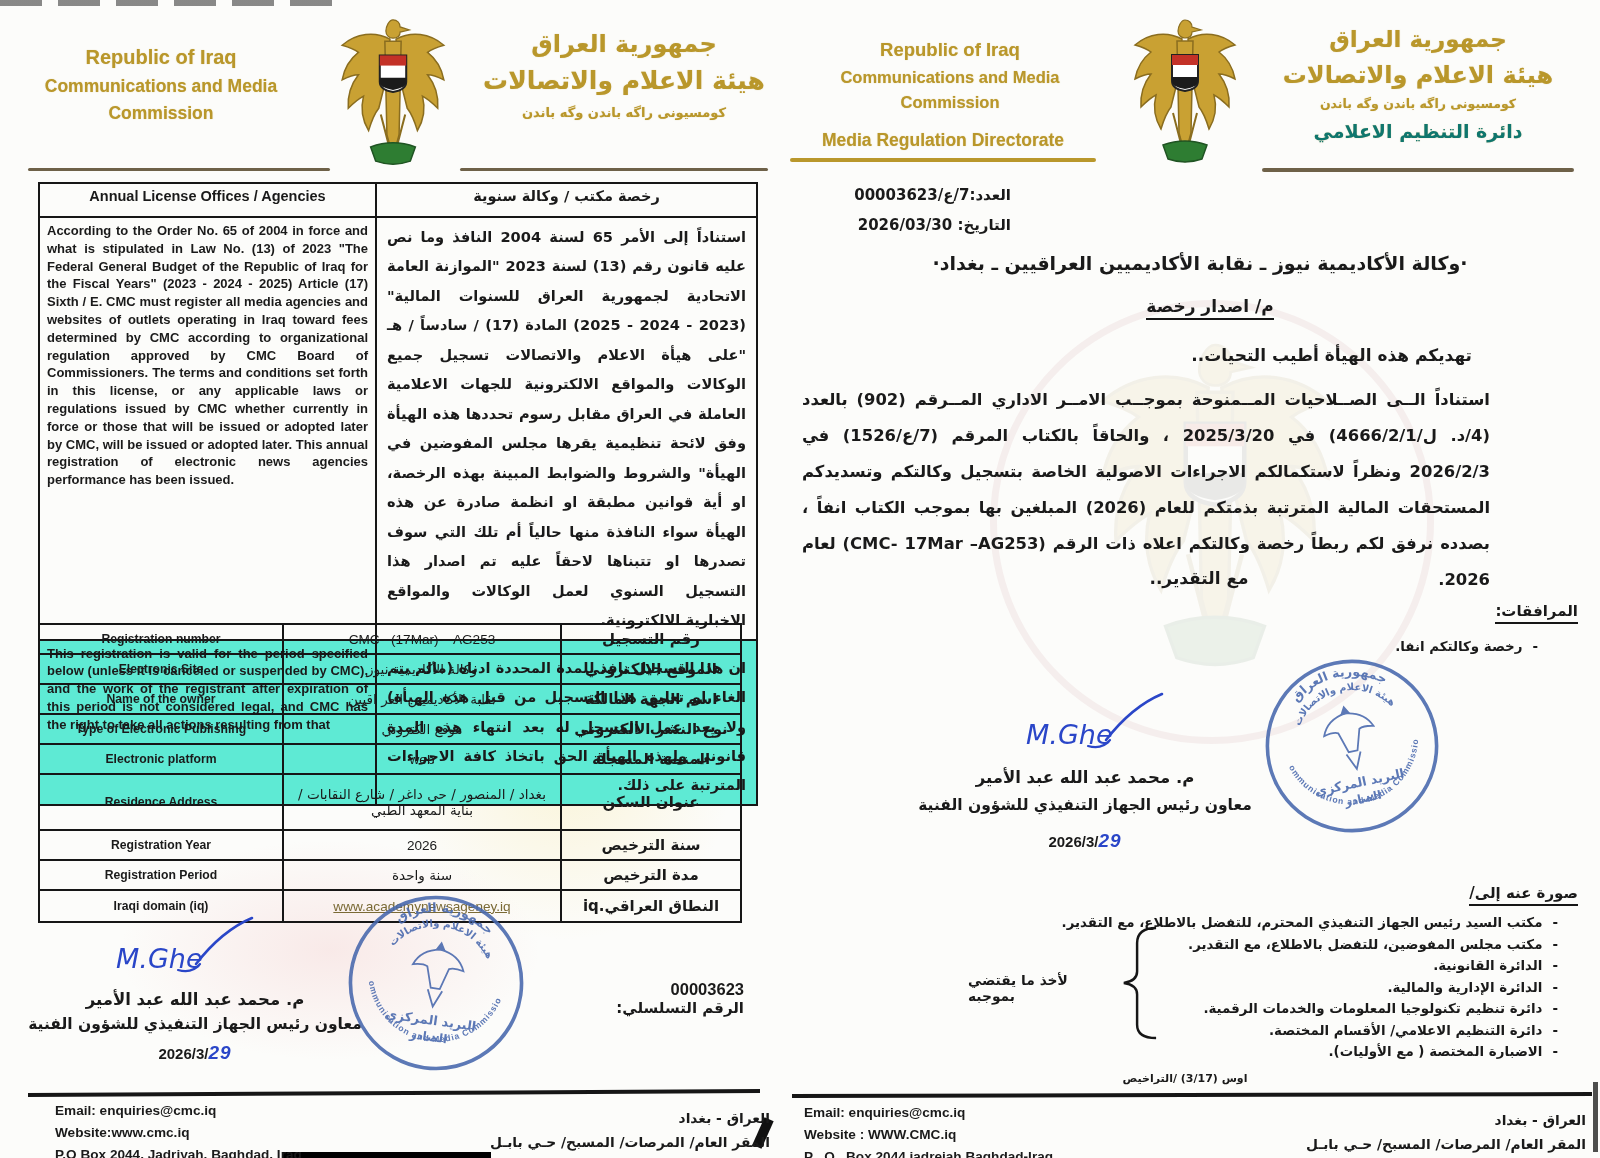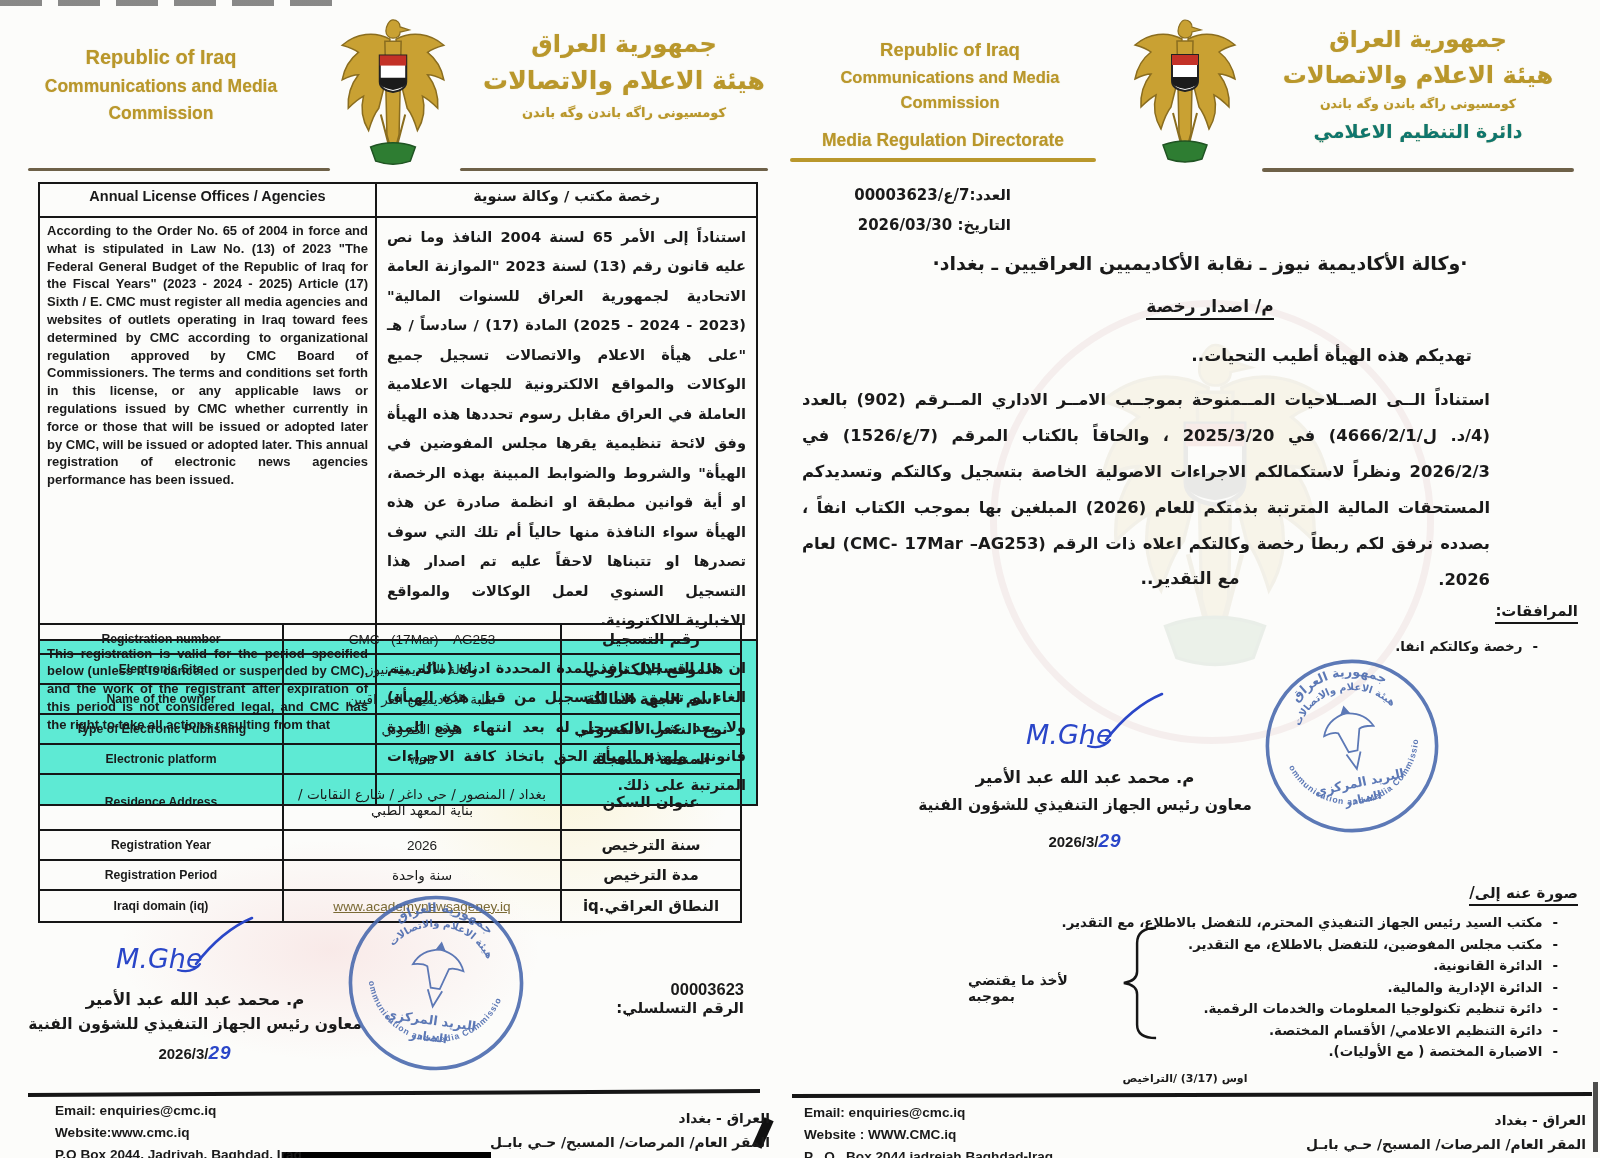--- a/index.html
+++ b/index.html
@@ -257,21 +257,21 @@
 
     
     <div class="ab b ar rtl" style="left:16px;top:186px;width:215px;font-size:15px;text-align:right;">العدد:7/ع/00003623</div>
     <div class="ab b ar rtl" style="left:16px;top:216px;width:215px;font-size:15px;text-align:right;">التاريخ: 2026/03/30</div>
 
     
     <div class="ab b ar rtl center" style="left:130px;top:252px;width:580px;font-size:19px;">·وكالة الأكاديمية نيوز ـ نقابة الأكاديميين العراقيين ـ بغداد·</div>
     <div class="ab center" style="left:320px;top:296px;width:220px;"><span class="b ar rtl uline" style="font-size:17px;">م/ اصدار رخصة</span></div>
     <div class="ab b ar rtl" style="left:280px;top:345px;width:412px;font-size:17px;text-align:right;">تهديكم هذه الهيأة أطيب التحيات..</div>
     <div class="ab bodytxt ar" style="left:22px;top:382px;width:688px;">استناداً الــى الصــلاحيات المــمنوحة بموجــب الامــر الاداري المــرقم (902) بالعدد (4/د. ل/4666/2/1) في 2025/3/20 ، والحاقاً بالكتاب المرقم (7/ع/1526) في 2026/2/3 ونظراً لاستكمالكم الاجراءات الاصولية الخاصة بتسجيل وكالتكم وتسديدكم المستحقات المالية المترتبة بذمتكم للعام (2026) المبلغين بها بموجب الكتاب انفاً ، بصدده نرفق لكم ربطاً رخصة وكالتكم اعلاه ذات الرقم (CMC- 17Mar –AG253) لعام 2026.</div>
-    <div class="ab b ar rtl center" style="left:300px;top:568px;width:220px;font-size:17px;">مع التقدير..</div>
+    <div class="ab b ar rtl center" style="left:309px;top:568px;width:220px;font-size:17px;">مع التقدير..</div>
 
     <div class="ab" style="right:22px;top:602px;"><span class="b ar rtl uline" style="font-size:15px;">المرافقات:</span></div>
     <div class="ab cc-item ar" style="right:62px;top:636px;width:400px;"><span class="dash">-</span><span>رخصة وكالتكم انفا.</span></div>
 
     
     <svg class="ab" viewBox="0 0 160 80" style="left:225px;top:688px;width:170px;height:80px;">
       <path d="M96,52 C110,34 128,16 152,6" fill="none" stroke="#2a46c8" stroke-width="2.6" stroke-linecap="round"></path>
       <path d="M78,58 q14,4 22,-6" fill="none" stroke="#2a46c8" stroke-width="2.2" stroke-linecap="round"></path>
       <text x="16" y="56" fill="#2a46c8" font-size="27" font-style="italic" font-family="DejaVu Sans, sans-serif">M.Ghe</text>
     </svg>

